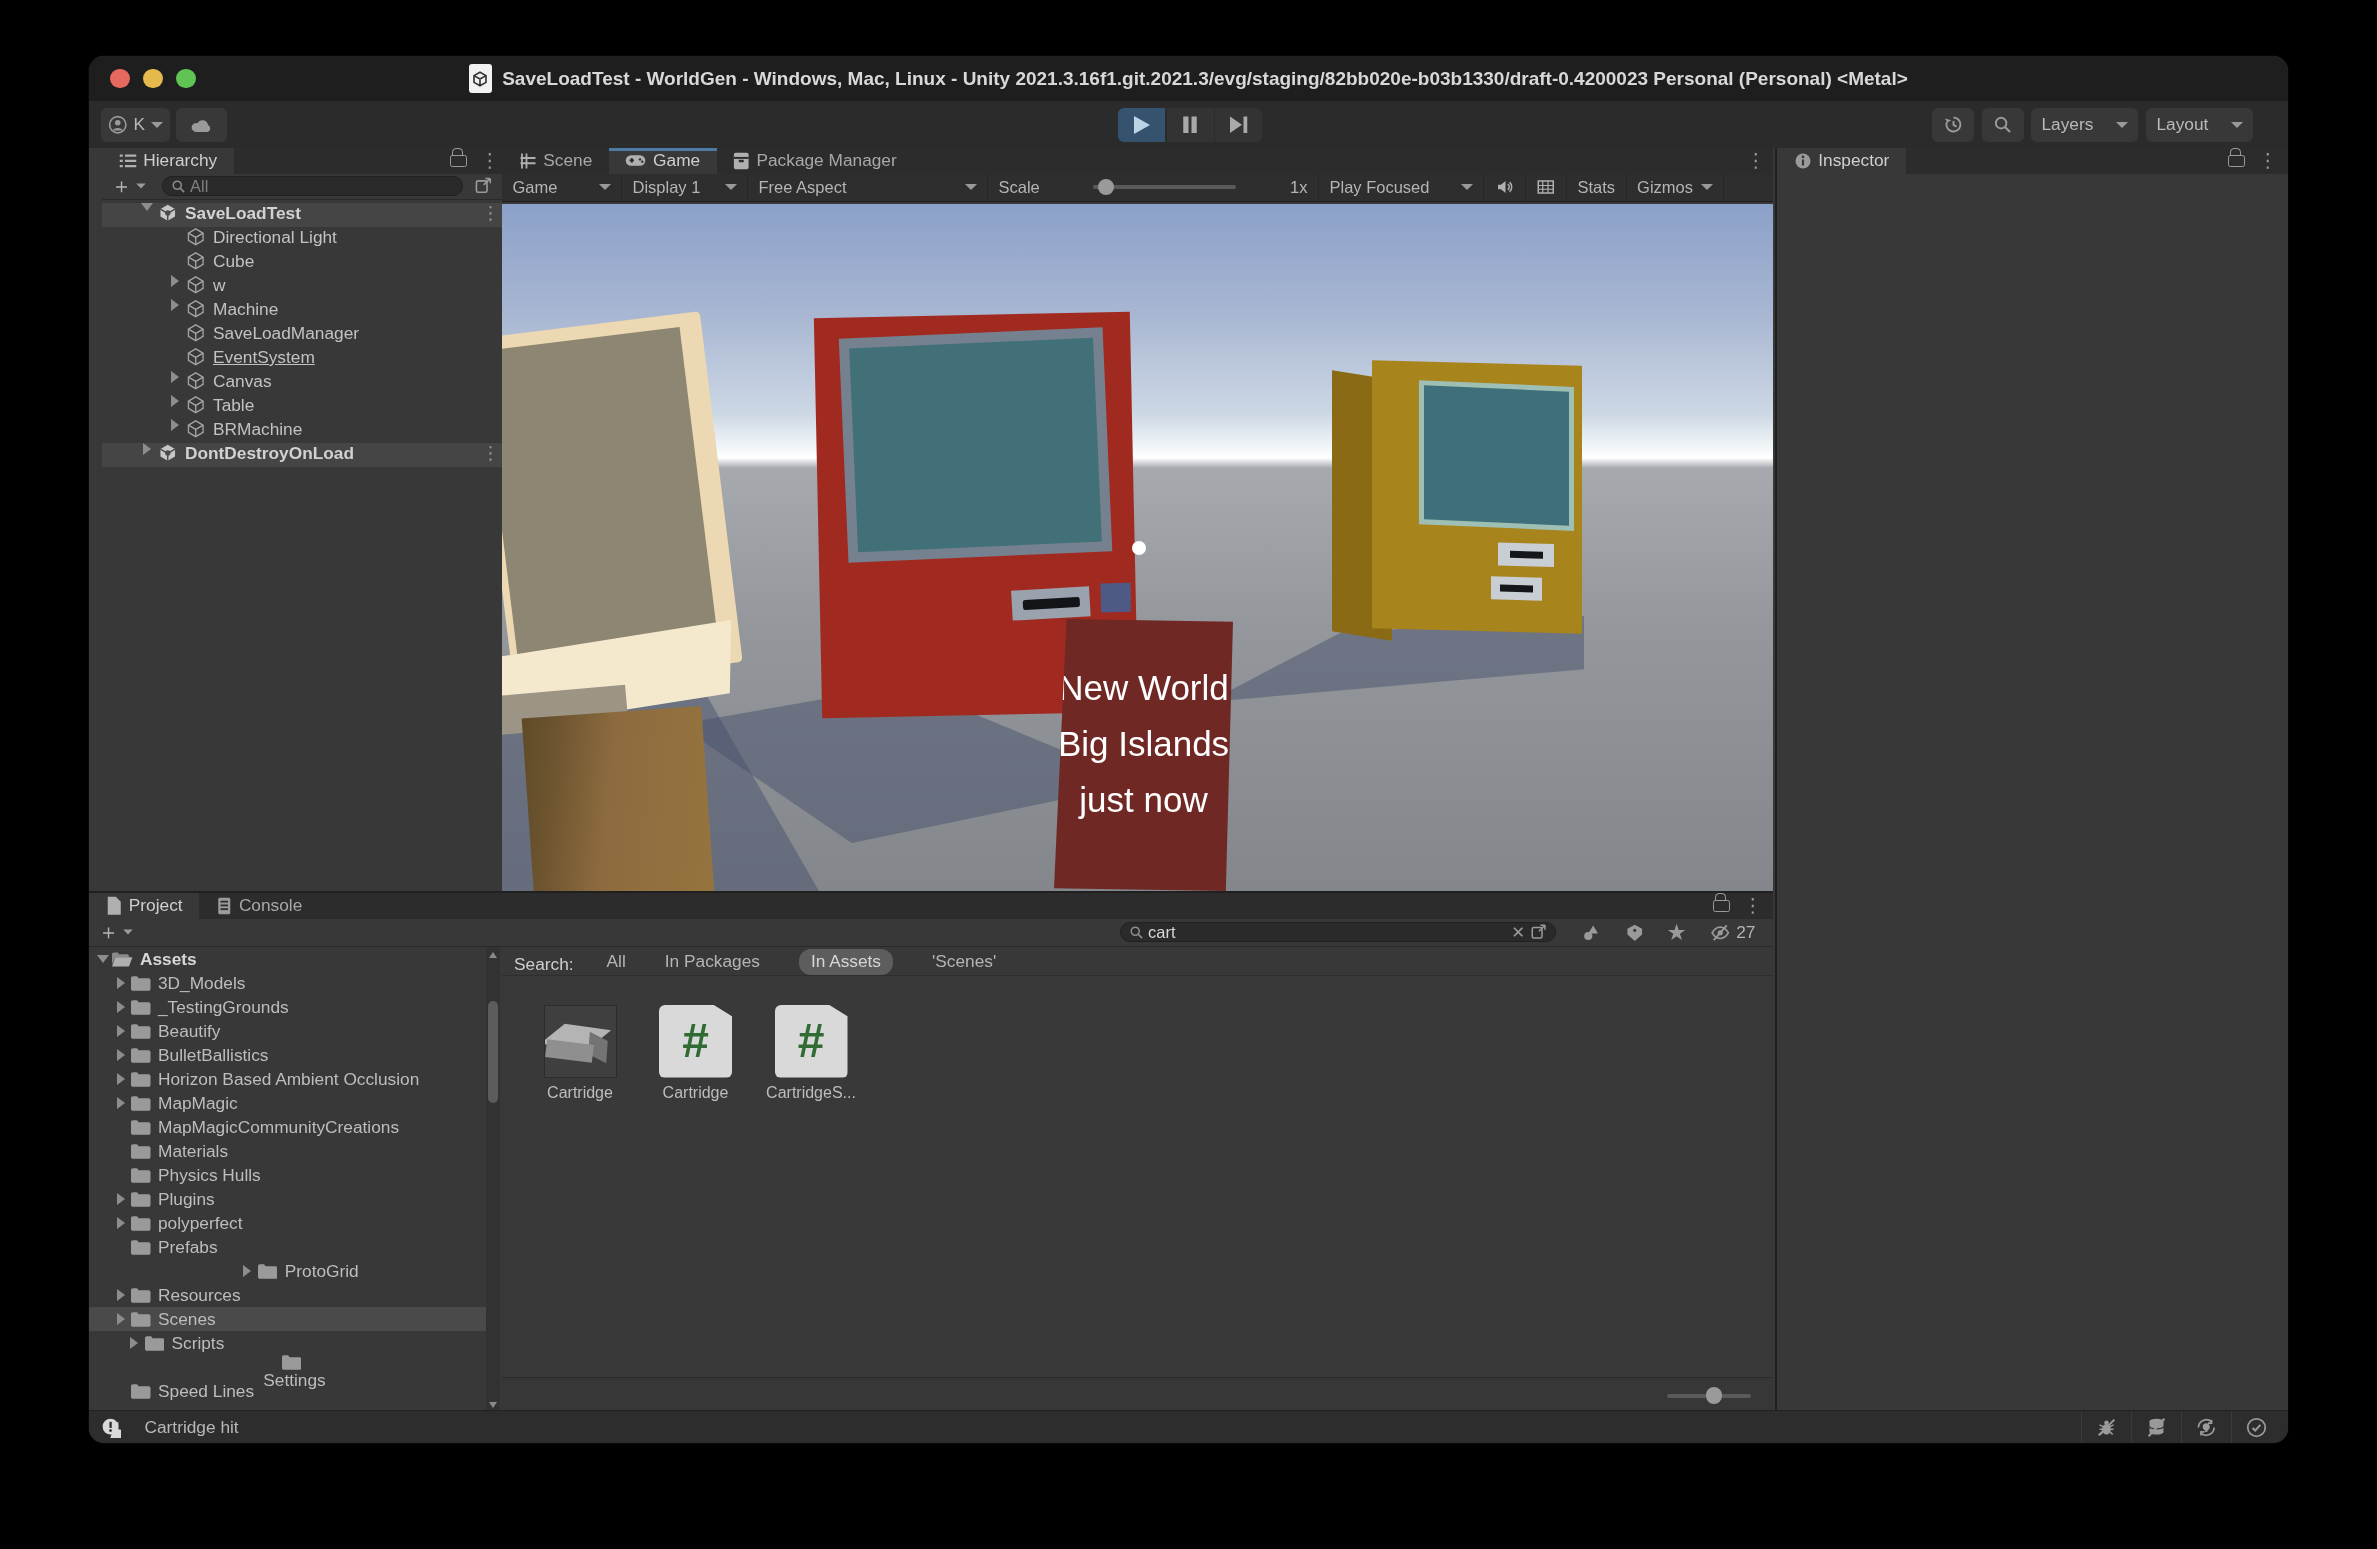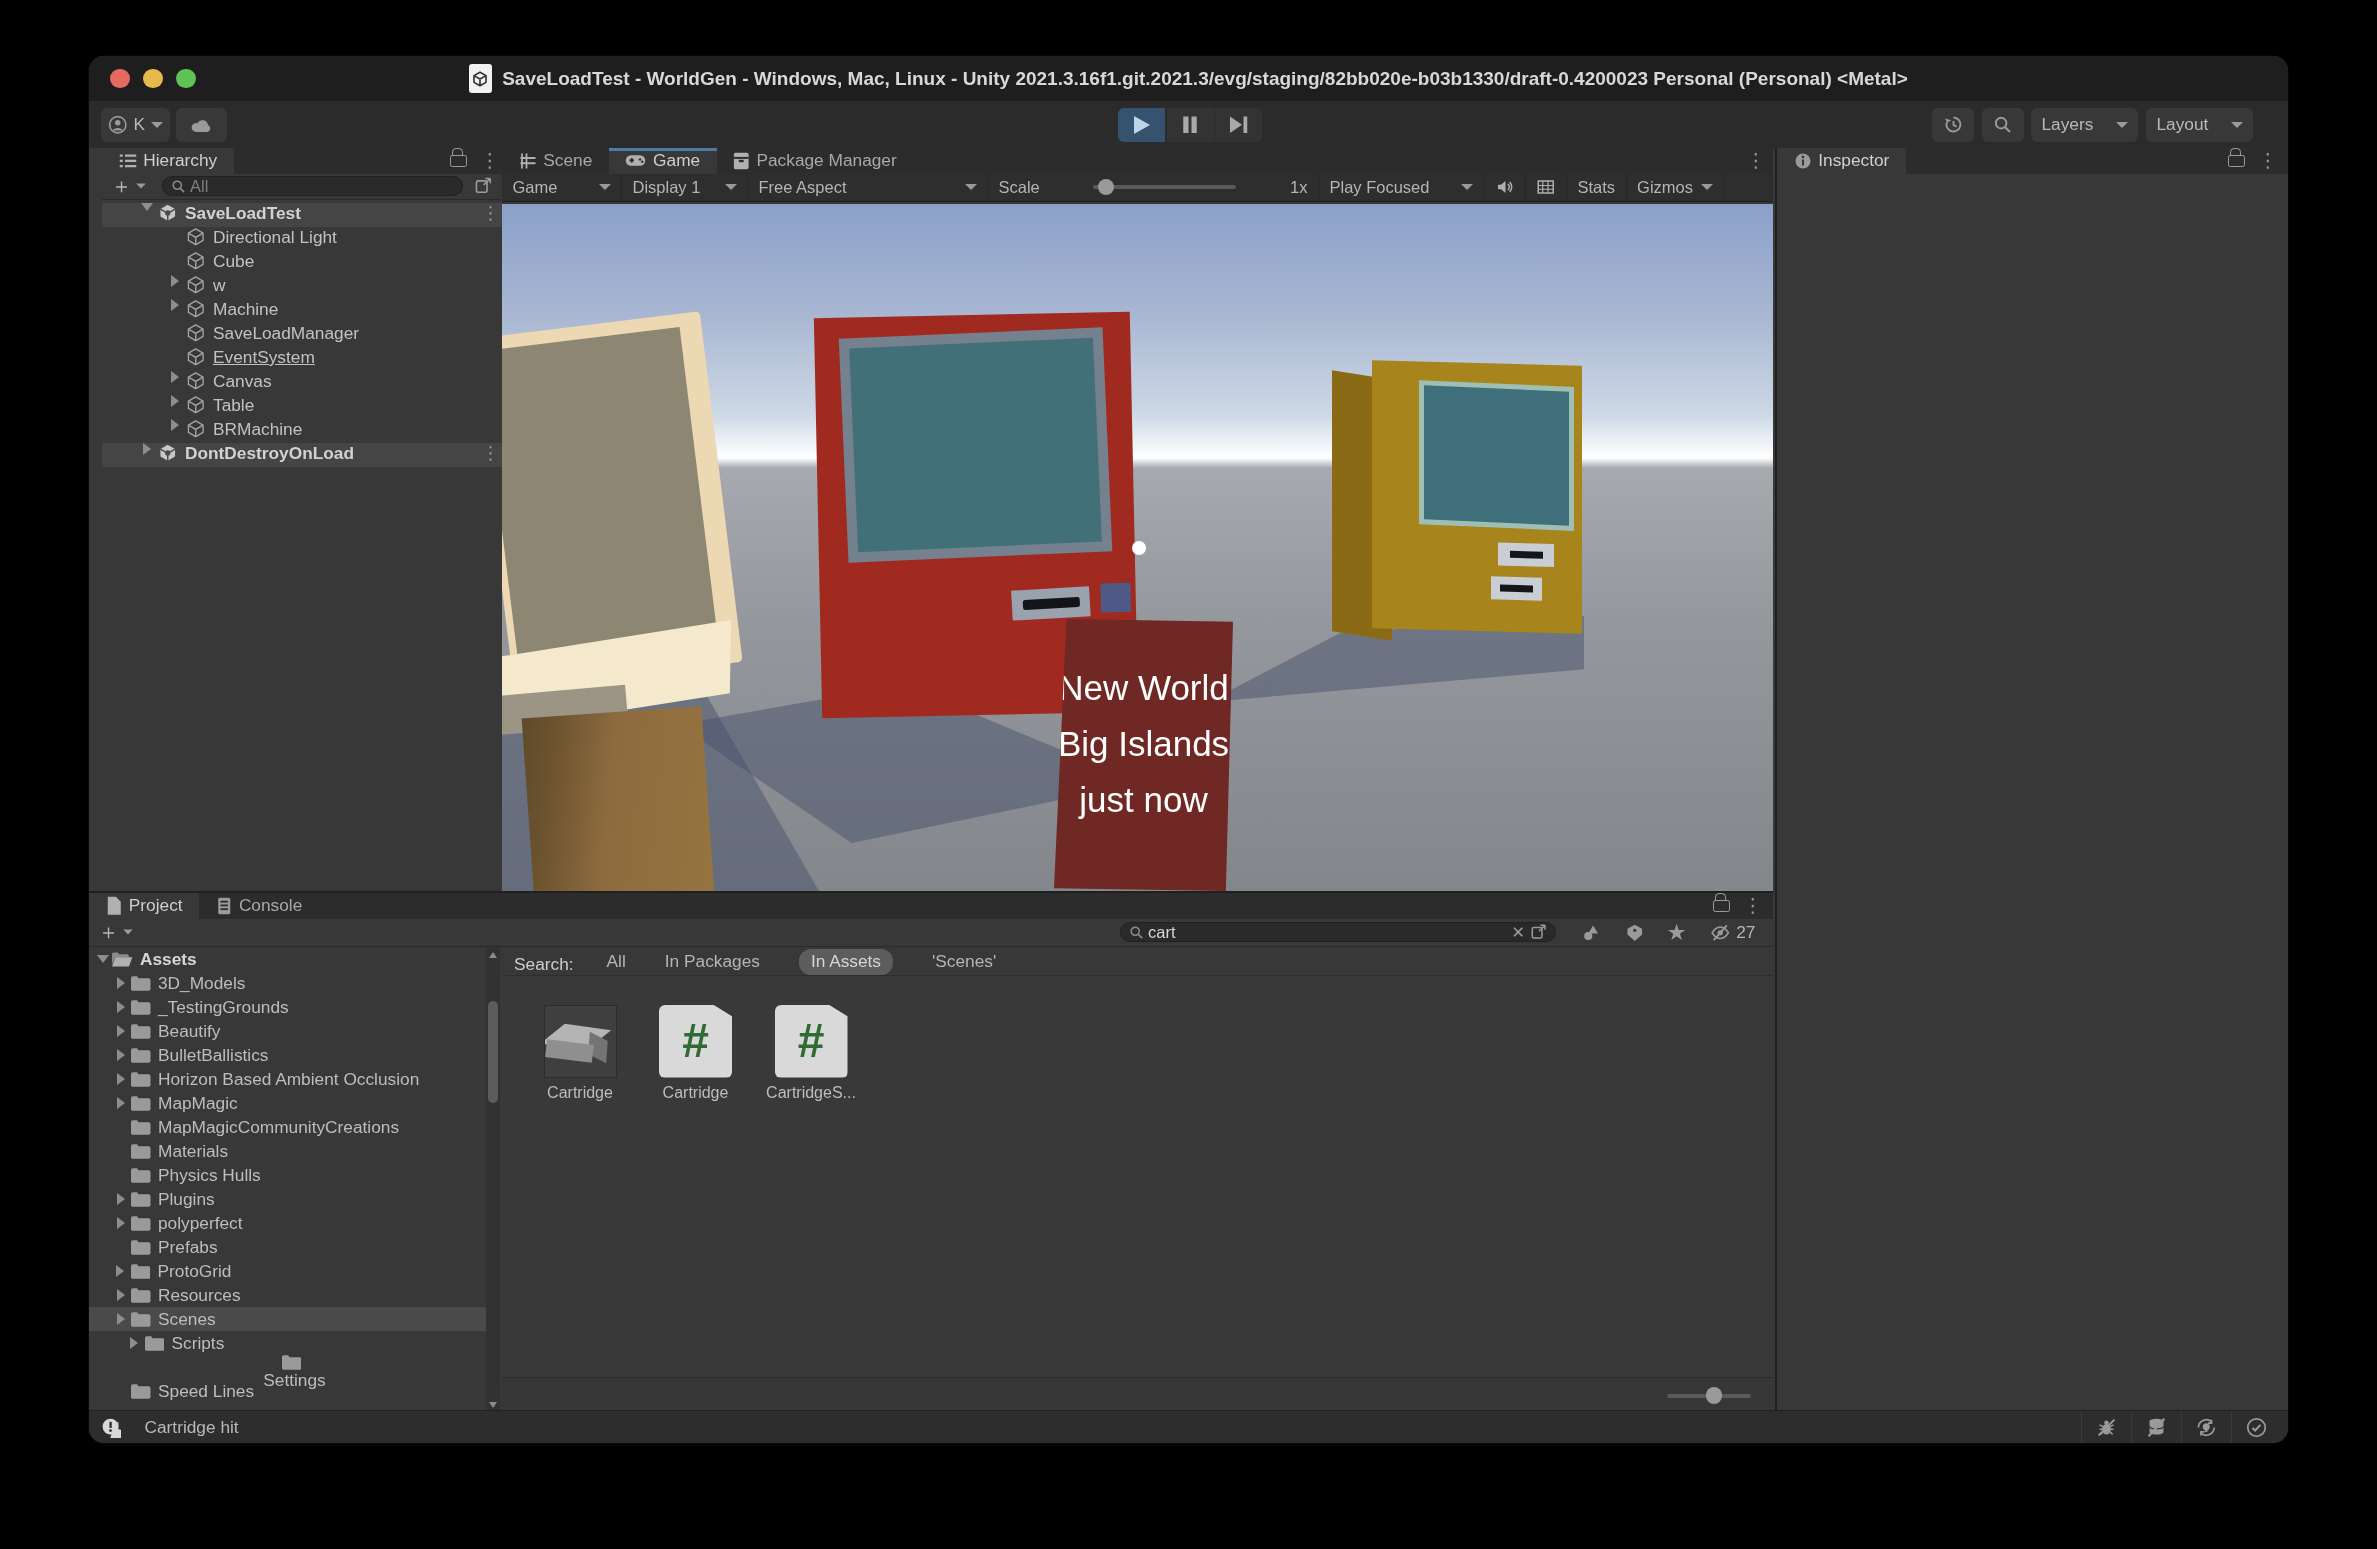--- a/index.html
+++ b/index.html
@@ -725,21 +725,21 @@
           </div>
           <div class="frow" style="padding-left: 22.5px;">
             <span class="expander"></span>
             <span class="icon">
               <svg width="19.5" height="15" viewBox="0 0 16 12">
                 <path d="M0 1.5 C0 .7 .7 0 1.5 0 H5 l1.2 1.6 H14.5 c.8 0 1.5 .7 1.5 1.5 V10.5 c0 .8-.7 1.5-1.5 1.5 H1.5 C.7 12 0 11.3 0 10.5 Z" fill="#9a9a9a"></path>
               </svg>
             </span>
             <span>Prefabs</span>
           </div>
-          <div class="frow" style="padding-left: 22px;">
+          <div class="frow" style="padding-left: 22px; justify-content: center;">
             <span class="expander">
               <span class="exp-c"></span>
             </span>
             <span class="icon">
               <svg width="19.5" height="15" viewBox="0 0 16 12">
                 <path d="M0 1.5 C0 .7 .7 0 1.5 0 H5 l1.2 1.6 H14.5 c.8 0 1.5 .7 1.5 1.5 V10.5 c0 .8-.7 1.5-1.5 1.5 H1.5 C.7 12 0 11.3 0 10.5 Z" fill="#9a9a9a"></path>
               </svg>
             </span>
             <span>ProtoGrid</span>
           </div>

